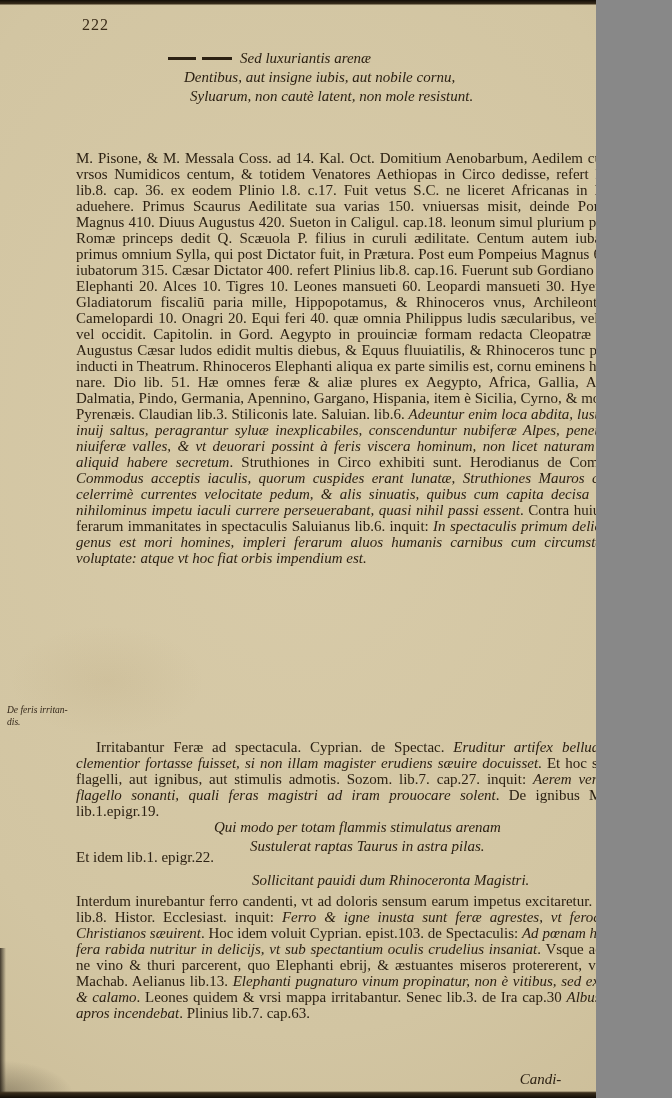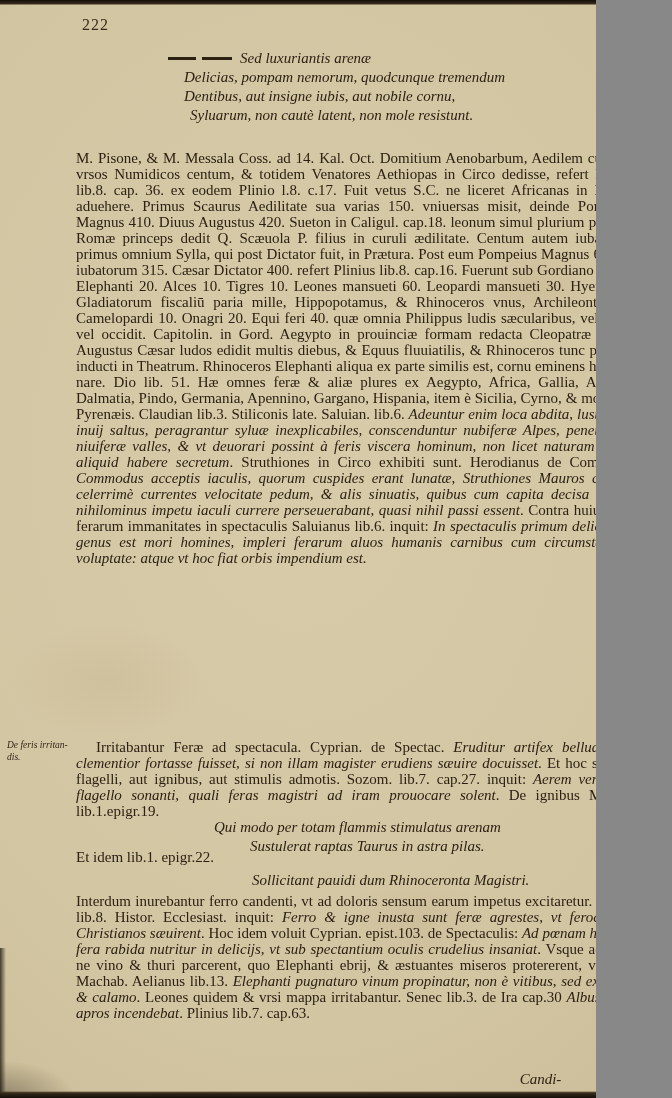--- a/index.html
+++ b/index.html
@@ -35,21 +35,21 @@
   .lead-rule{display:inline-block;vertical-align:middle;width:64px;height:3px;
     margin:0 8px 3px 0;background:
     linear-gradient(to right,#2c2113 0 28px,transparent 28px 34px,#2c2113 34px 64px);}
 
   .body-par{position:absolute;left:76px;width:561px;
     font-size:15px;line-height:16px;text-align:justify;overflow:hidden;}
   .it{font-style:italic;}
   .indent{text-indent:20px;}
 
   .margin-letter{position:absolute;font-size:16px;font-weight:700;color:#241b0e;}
-  .mnote{position:absolute;left:7px;top:740px;width:66px;
+  .mnote{position:absolute;left:7px;top:705px;width:66px;
     font-size:9.5px;font-style:italic;line-height:11.5px;color:#33271a;}
 
   .cite{position:absolute;left:76px;top:849px;font-size:15px;}
   .catchword{position:absolute;top:1071px;left:468px;width:145px;text-align:center;
     font-style:italic;font-size:15px;}
 </style>
 </head>
 <body>
 
 <div id="page">
@@ -65,21 +65,20 @@
   <div class="margin-letter" style="top:601px;left:646px;">C</div>
   <div class="margin-letter" style="top:876px;left:634px;">D</div>
 
   <div class="mnote">
     <div>De feris irritan-</div>
     <div>dis.</div>
   </div>
 
   <div class="verse" style="top:49px;left:168px;">
     <div class="ln"><span class="lead-rule"></span><span>Sed luxuriantis arenæ</span></div>
-    <div class="ln" style="margin-left:16px;">Delicias, pompam nemorum, quodcunque tremendum</div>
     <div class="ln" style="margin-left:16px;">Dentibus, aut insigne iubis, aut nobile cornu,</div>
     <div class="ln" style="margin-left:22px;">Syluarum, non cautè latent, non mole resistunt.</div>
   </div>
 
   <div class="body-par" style="top:150px;height:586px;"><span>M. Pisone, &amp; M. Messala Coss. ad 14. Kal. Oct. Domitium Aenobarbum, Aedilem curulem vrsos Numidicos centum, &amp; totidem Venatores Aethiopas in Circo dedisse, refert Plinius lib.8. cap. 36. ex eodem Plinio l.8. c.17. Fuit vetus S.C. ne liceret Africanas in Italiam aduehere. Primus Scaurus Aedilitate sua varias 150. vniuersas misit, deinde Pompeius Magnus 410. Diuus Augustus 420. Sueton in Caligul. cap.18. leonum simul plurium pugnam Romæ princeps dedit Q. Scæuola P. filius in curuli ædilitate. Centum autem iubatorum primus omnium Sylla, qui post Dictator fuit, in Prætura. Post eum Pompeius Magnus 600. ac iubatorum 315. Cæsar Dictator 400. refert Plinius lib.8. cap.16. Fuerunt sub Gordiano Romæ Elephanti 20. Alces 10. Tigres 10. Leones mansueti 60. Leopardi mansueti 30. Hyenæ 10. Gladiatorum fiscaliū paria mille, Hippopotamus, &amp; Rhinoceros vnus, Archileontes 10. Camelopardi 10. Onagri 20. Equi feri 40. quæ omnia Philippus ludis sæcularibus, vel dedit, vel occidit. Capitolin. in Gord. Aegypto in prouinciæ formam redacta Cleopatræ morte, Augustus Cæsar ludos edidit multis diebus, &amp; Equus fluuiatilis, &amp; Rhinoceros tunc primum inducti in Theatrum. Rhinoceros Elephanti aliqua ex parte similis est, cornu eminens habet in nare. Dio lib. 51. Hæ omnes feræ &amp; aliæ plures ex Aegypto, Africa, Gallia, Alpibus, Dalmatia, Pindo, Germania, Apennino, Gargano, Hispania, item è Sicilia, Cyrno, &amp; montibus Pyrenæis. Claudian lib.3. Stiliconis late. Saluian. lib.6. </span><span class="it">Adeuntur enim loca abdita, lustrantur inuij saltus, peragrantur syluæ inexplicabiles, conscenduntur nubiferæ Alpes, penetrantur niuiferæ valles, &amp; vt deuorari possint à feris viscera hominum, non licet naturam rerum aliquid habere secretum</span><span>. Struthiones in Circo exhibiti sunt. Herodianus de Commodo: </span><span class="it">Commodus acceptis iaculis, quorum cuspides erant lunatæ, Struthiones Mauros confixit celerrimè currentes velocitate pedum, &amp; alis sinuatis, quibus cum capita decisa essent, nihilominus impetu iaculi currere perseuerabant, quasi nihil passi essent</span><span>. Contra huiusmodi ferarum immanitates in spectaculis Saluianus lib.6. inquit: </span><span class="it">In spectaculis primum deliciarum genus est mori homines, impleri ferarum aluos humanis carnibus cum circumstantium voluptate: atque vt hoc fiat orbis impendium est.</span></div>
 
   <div class="body-par indent" style="top:739px;height:88px;"><span>Irritabantur Feræ ad spectacula. Cyprian. de Spectac. </span><span class="it">Eruditur artifex bellua, quæ clementior fortasse fuisset, si non illam magister erudiens sæuire docuisset</span><span>. Et hoc strepitu flagelli, aut ignibus, aut stimulis admotis. Sozom. lib.7. cap.27. inquit: </span><span class="it">Aerem verberare flagello sonanti, quali feras magistri ad iram prouocare solent</span><span>. De ignibus Martial. lib.1.epigr.19.</span></div>
 
   <div class="verse" style="top:818px;left:214px;">
     <div class="ln">Qui modo per totam flammis stimulatus arenam</div>

